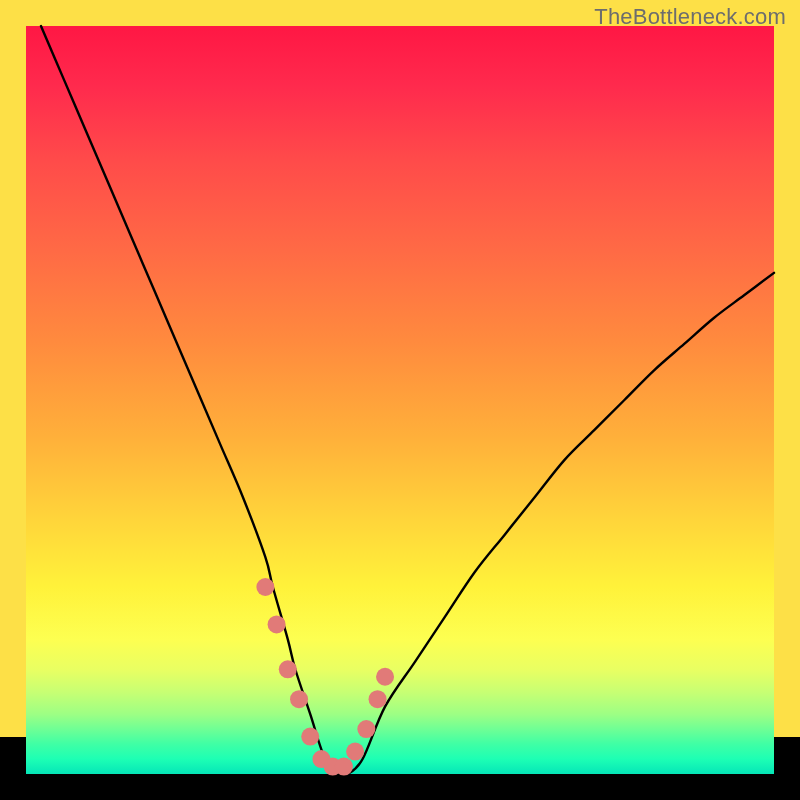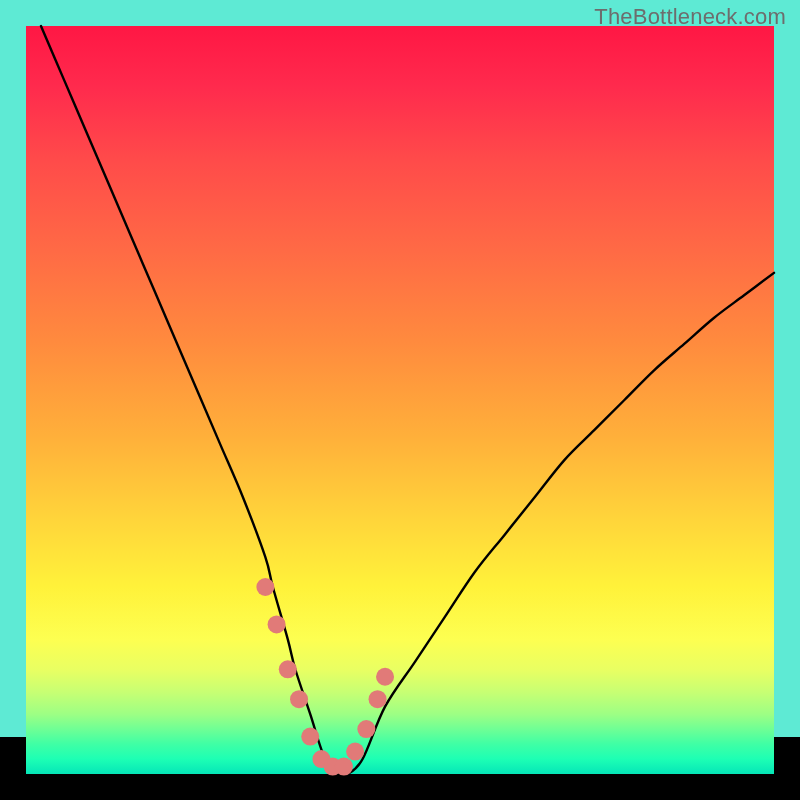--- a/index.html
+++ b/index.html
@@ -10,21 +10,21 @@
     background: #000;
     overflow: hidden;
     font-family: Arial, Helvetica, sans-serif;
   }
   .frame {
     position: absolute;
     top: 0;
     left: 0;
     width: 800px;
     height: 737px;
-    background: #5eead4;
+    background: #fde047;
   }
   .plot-area {
     position: absolute;
     top: 26px;
     left: 26px;
     width: 748px;
     height: 748px;
     
     background: linear-gradient(to bottom,
       #ff1744 0%,

